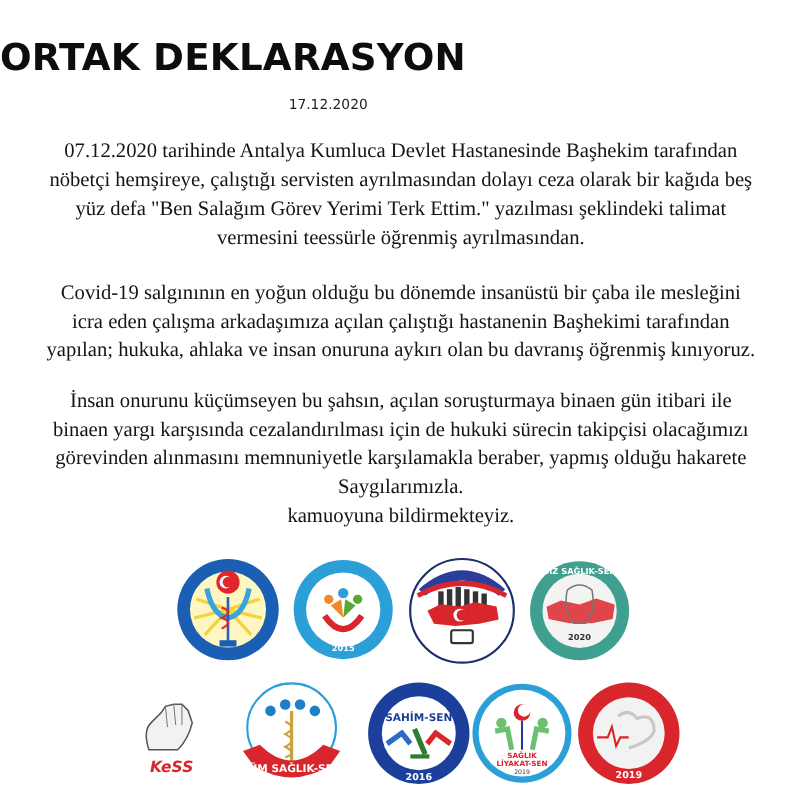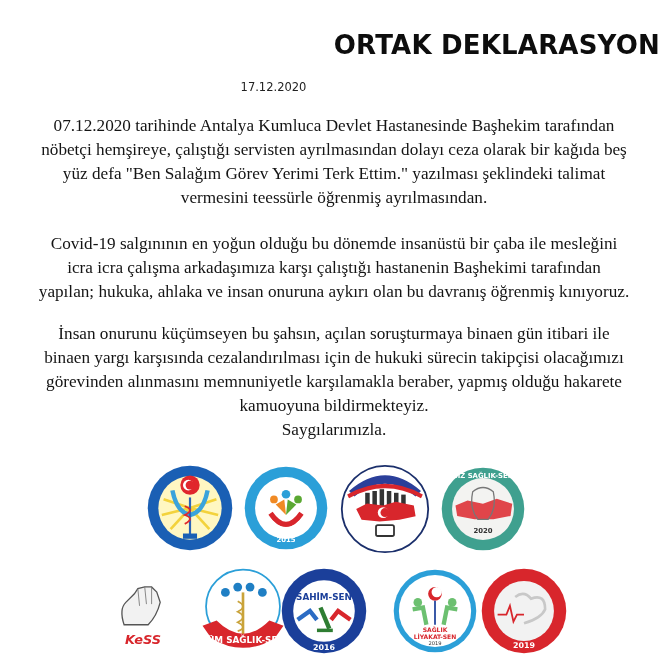--- a/index.html
+++ b/index.html
@@ -1,20 +1,20 @@
 <!DOCTYPE html>
 <html><head>
 <meta charset="utf-8">
 <style>
   * { box-sizing: border-box; margin: 0; padding: 0; }
   html, body { width: 668px; height: 668px; background: #ffffff; overflow: hidden; }
   body { position: relative; color: #111; }
   .title {
-    position: absolute; left: 0; top: 30px; width: 660px; text-align: right;
-    font-family: "DejaVu Sans", sans-serif; font-weight: bold; font-size: 26px;
+    position: absolute; left: 0; top: 30px; width: 660px; text-align: left;
+    font-family: "DejaVu Sans", sans-serif; font-weight: bold; font-size: 31px;
     letter-spacing: 0.2px; color: #0d0d0d;
   }
   .date {
     position: absolute; left: 0; top: 80px; width: 547px; text-align: center;
     font-family: "DejaVu Sans", sans-serif; font-size: 11.5px; color: #222;
   }
   .body-text {
     position: absolute; left: 14px; width: 640px; text-align: center;
     font-family: "Liberation Serif", serif; font-size: 17.2px; line-height: 24px; color: #141414;
   }
@@ -34,30 +34,30 @@
 
 <div id="p1" class="body-text">
   <span class="line">07.12.2020 tarihinde Antalya Kumluca Devlet Hastanesinde Başhekim tarafından</span>
   <span class="line">nöbetçi hemşireye,  çalıştığı servisten ayrılmasından dolayı ceza olarak bir kağıda beş</span>
   <span class="line">yüz defa "Ben Salağım Görev Yerimi Terk Ettim." yazılması  şeklindeki talimat</span>
   <span class="line">vermesini teessürle öğrenmiş ayrılmasından.</span>
 </div>
 
 <div id="p2" class="body-text">
   <span class="line">Covid-19 salgınının en yoğun olduğu bu dönemde insanüstü bir çaba ile mesleğini</span>
-  <span class="line">icra icra çalışma arkadaşımıza karşı çalıştığı hastanenin Başhekimi tarafından</span>
+  <span class="line">icra eden çalışma arkadaşımıza açılan çalıştığı hastanenin Başhekimi tarafından</span>
   <span class="line">yapılan; hukuka, ahlaka ve insan onuruna aykırı olan bu davranış öğrenmiş kınıyoruz.</span>
 </div>
 
 <div id="p3" class="body-text">
   <span class="line">İnsan onurunu küçümseyen bu şahsın, açılan soruşturmaya binaen gün itibari ile</span>
   <span class="line">binaen yargı karşısında cezalandırılması için de hukuki sürecin takipçisi olacağımızı</span>
   <span class="line">görevinden alınmasını memnuniyetle karşılamakla beraber, yapmış olduğu hakarete</span>
+  <span class="line">Saygılarımızla.</span>
   <span class="line">kamuoyuna bildirmekteyiz.</span>
-  <span class="line">Saygılarımızla.</span>
 </div>
 
 <div class="logo" style="left:146px; top:462px; width:88px; height:92px;">
   <svg viewBox="0 0 100 100">
     <circle cx="50" cy="50" r="48" fill="#1a5fb4"></circle>
     <circle cx="50" cy="50" r="36" fill="#fff7c2"></circle>
     <g stroke="#f3d23c" stroke-width="3">
       <line x1="50" y1="50" x2="20" y2="40"></line>
         <line x1="50" y1="50" x2="80" y2="40"></line>
       <line x1="50" y1="50" x2="18" y2="58"></line>
@@ -139,21 +139,21 @@
       <circle cx="58" cy="24" r="5"></circle>
         <circle cx="72" cy="30" r="5"></circle>
     </g>
     <line x1="50" y1="30" x2="50" y2="78" stroke="#c9a33a" stroke-width="3"></line>
     <path d="M44 40 Q56 46 44 52 Q56 58 44 64 Q56 70 44 74" fill="none" stroke="#c9a33a" stroke-width="2"></path>
     <path d="M4 68 L20 62 Q50 92 80 62 L96 68 L86 82 Q50 104 14 82Z" fill="#d8262c"></path>
     <text x="50" y="88" font-size="10" text-anchor="middle" fill="#fff" font-family="DejaVu Sans, sans-serif" font-weight="bold">TÜM SAĞLIK-SEN</text>
   </svg>
 </div>
 
-<div class="logo" style="left:280px; top:566px; width:88px; height:90px;text-align:right;">
+<div class="logo" style="left:305px; top:566px; width:88px; height:90px;text-align:right;">
   <svg viewBox="0 0 100 100">
     <circle cx="50" cy="50" r="48" fill="#1b3f9a"></circle>
     <circle cx="50" cy="50" r="35" fill="#ffffff"></circle>
     <text x="50" y="38" font-size="10" text-anchor="middle" fill="#1b3f9a" font-family="DejaVu Sans, sans-serif" font-weight="bold">SAHİM-SEN</text>
     <path d="M20 60 L34 50 L42 60" fill="none" stroke="#2b6cc4" stroke-width="5"></path>
     <path d="M58 60 L66 50 L80 60" fill="none" stroke="#d8262c" stroke-width="5"></path>
     <path d="M46 46 L56 70" stroke="#2e7d32" stroke-width="5"></path>
     <rect x="42" y="70" width="18" height="4" fill="#2e7d32"></rect>
     <text x="50" y="94" font-size="9" text-anchor="middle" fill="#fff" font-family="DejaVu Sans, sans-serif" font-weight="bold">2016</text>
   </svg>

